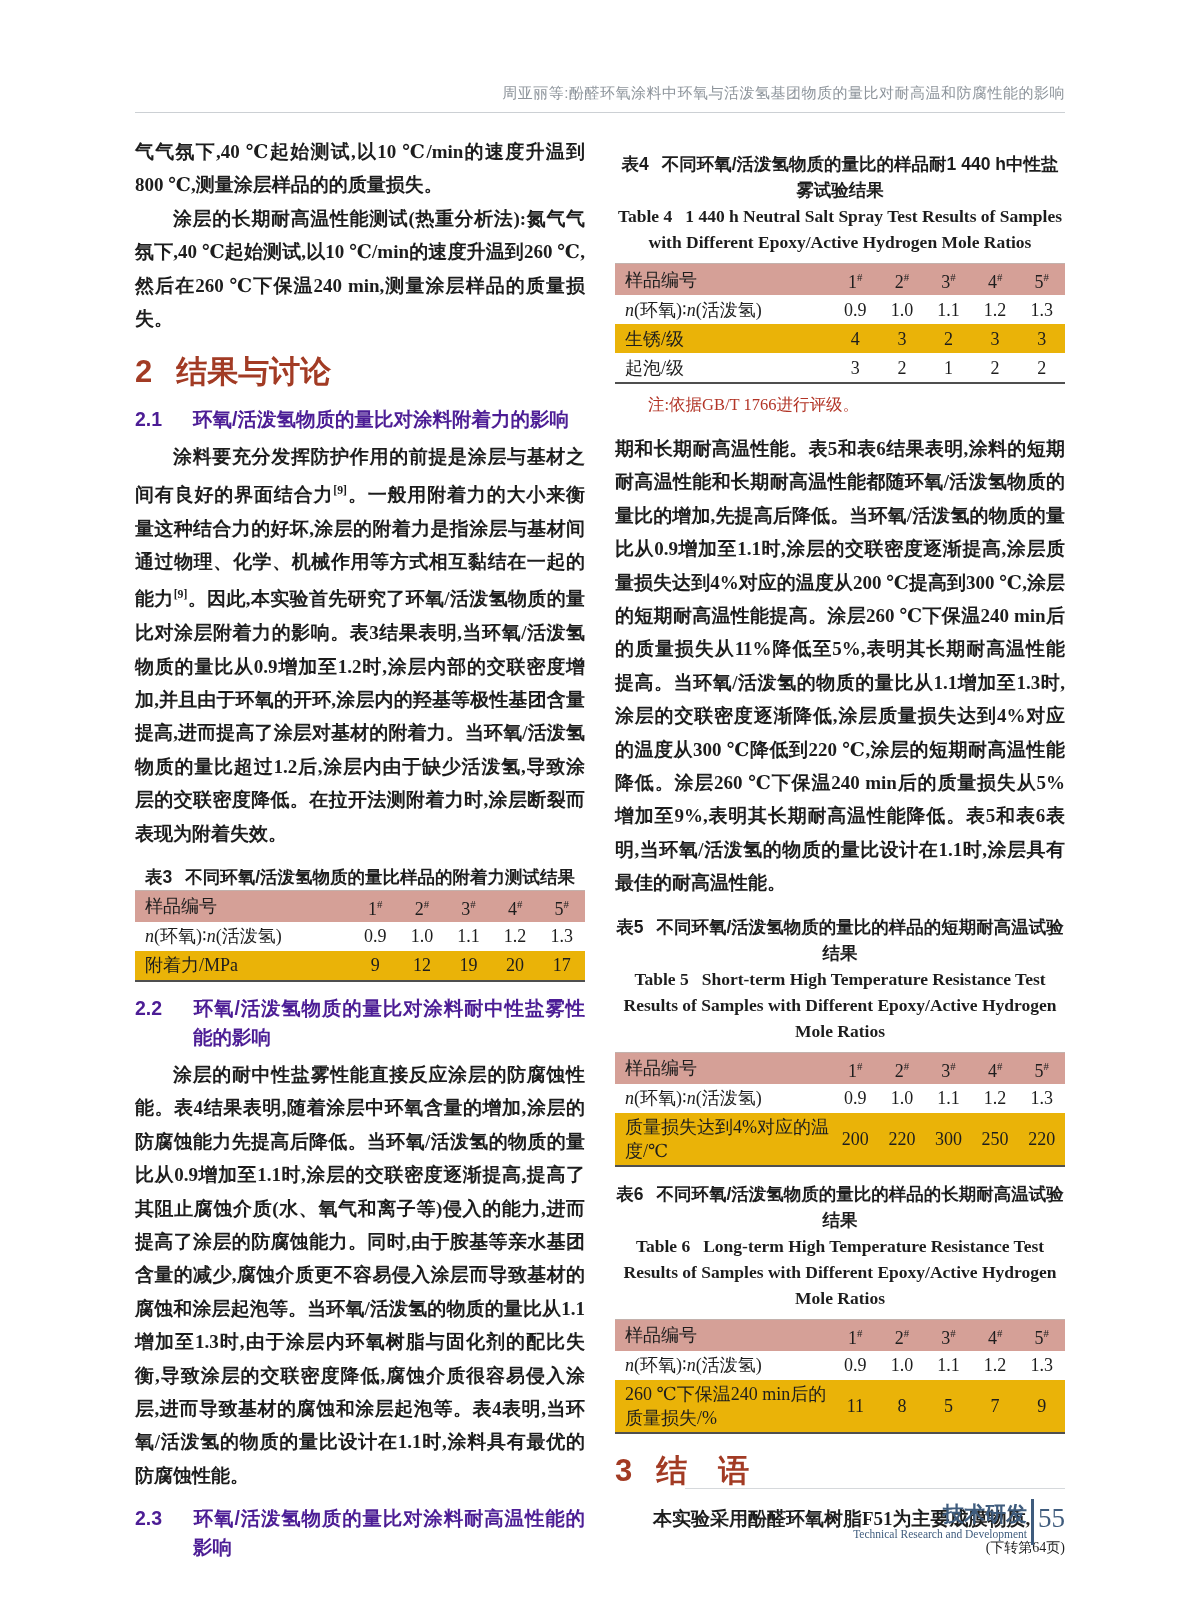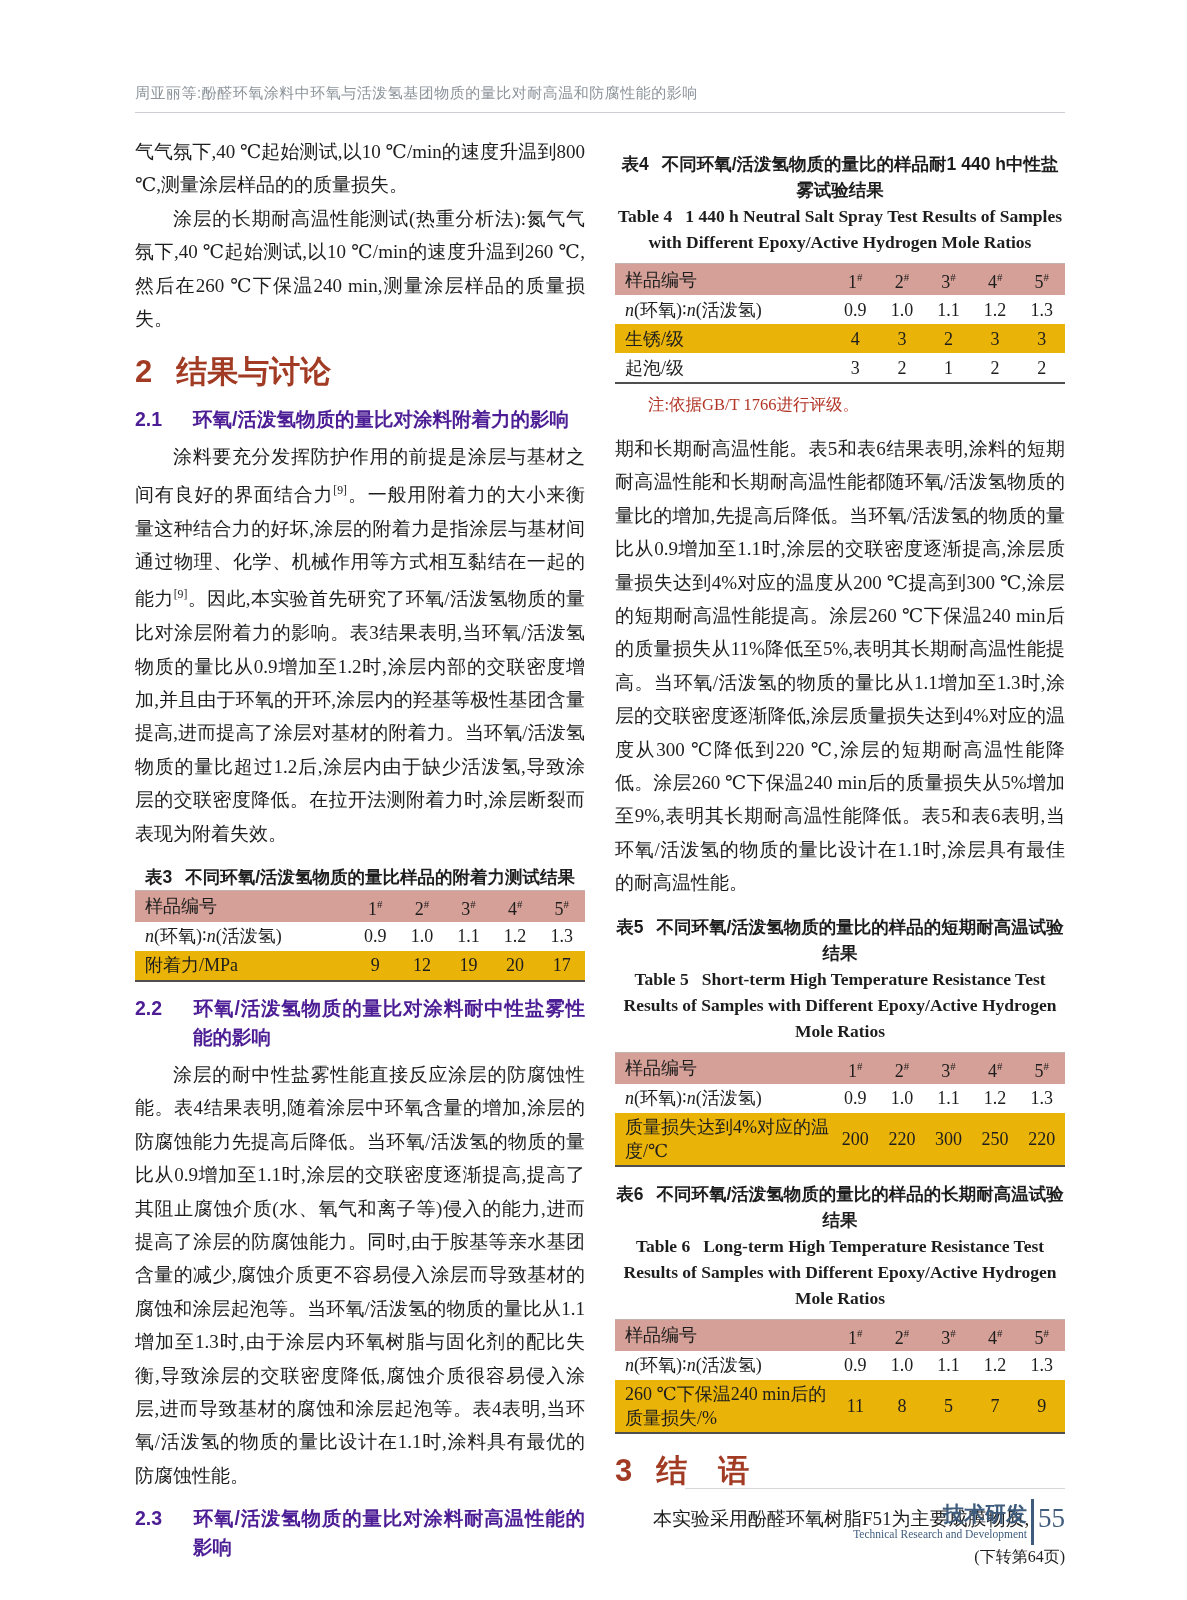--- a/index.html
+++ b/index.html
@@ -3,28 +3,28 @@
 <meta charset="utf-8">
 <style>
   html,body{margin:0;padding:0;}
   body{
     width:1187px;height:1600px;overflow:hidden;position:relative;
     background:#ffffff;color:#1d1d1d;
     font-family:"Liberation Serif","DejaVu Serif",serif;
   }
   .page{box-sizing:border-box;padding:84px 122px 0 135px;}
   .running-head{
-    color:#8d949b;font-size:15px;letter-spacing:.5px;
+    text-align:right;color:#8d949b;font-size:15px;letter-spacing:.5px;
     font-family:"Liberation Sans","DejaVu Sans",sans-serif;padding-bottom:9px;
   }
   .head-rule{border-top:1px solid #ccd0d4;margin-bottom:22px;}
   .cols{display:flex;gap:30px;}
   .col{flex:1;min-width:0;}
 
-  p.body{font-size:19px;line-height:33.4px;text-align:justify;margin:0;}
+  p.body{font-size:19px;line-height:33.4px;text-align:justify;margin:0;font-weight:bold;}
   p.indent{text-indent:2em;}
   p.body sup{font-size:.62em;}
 
   .sec-h1{
     font-family:"Liberation Sans","DejaVu Sans",sans-serif;
     font-size:31px;font-weight:bold;color:#a23b24;margin:16px 0 10px;
   }
   .sec-h1 .num{margin-right:24px;}
   .sec-h2{
     font-family:"Liberation Sans","DejaVu Sans",sans-serif;
@@ -46,21 +46,21 @@
   .dtable{border-top:1px solid #c3b2ad;border-bottom:2px solid #4f4f4f;font-size:18px;margin-bottom:8px;}
   .trow{display:flex;align-items:center;min-height:29px;line-height:26px;justify-content:space-between;}
   .trow.shade-dark{background:#d5a097;}
   .trow.shade-light{background:#eab308;}
   .tlabel{flex:0 0 46%;padding-left:10px;line-height:24px;padding-top:2px;padding-bottom:2px;}
   .tval{flex:1;text-align:center;}
   .tval sup{font-size:.6em;}
   .it{font-style:italic;}
   .tnote{color:#b23426;font-size:16.5px;line-height:26px;margin:2px 0 14px;padding-left:2em;}
 
-  .cont{ text-align:right;font-size:16px;margin-top:12px;}
+  .cont{ text-align:right;font-size:14px;margin-top:4px;}
 
   .footer{position:absolute;right:122px;top:1488px;width:380px;}
   .footer-rule{border-top:1px solid #d6d9dc;margin-bottom:10px;}
   .footer-row{display:flex;justify-content:flex-end;align-items:center;gap:4px;color:#3f5c7d;}
   .f-txt{display:flex;flex-direction:column;align-items:flex-end;}
   .f-cn{font-family:"Liberation Sans","DejaVu Sans",sans-serif;font-weight:bold;font-size:21px;line-height:24px;}
   .f-en{font-size:11.5px;line-height:16px;}
   .f-bar{width:3px;height:46px;background:#3f5c7d;}
   .f-num{font-size:27px;padding-bottom:8px;text-align:right;}
 </style>

